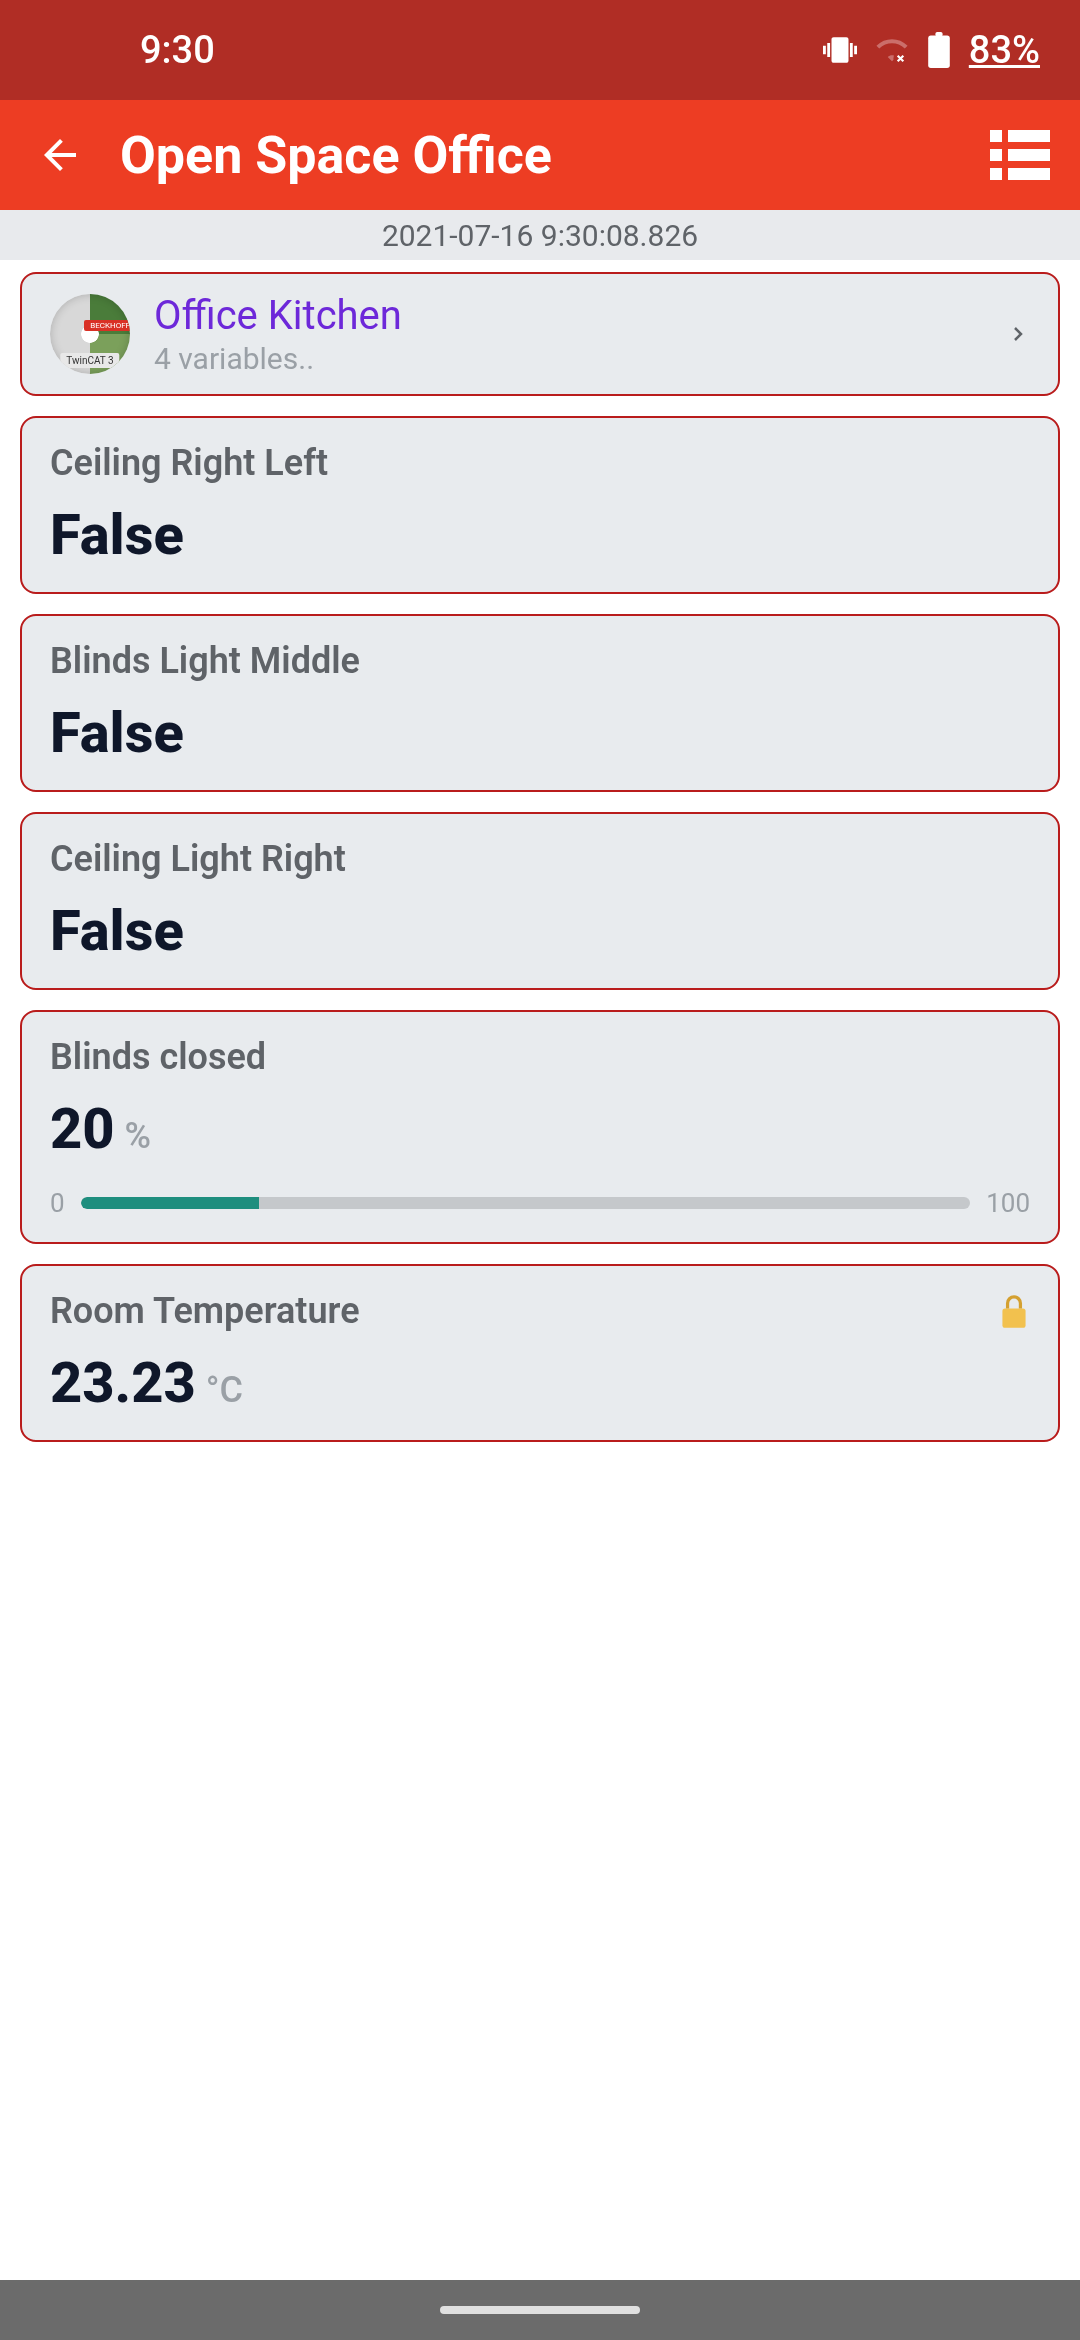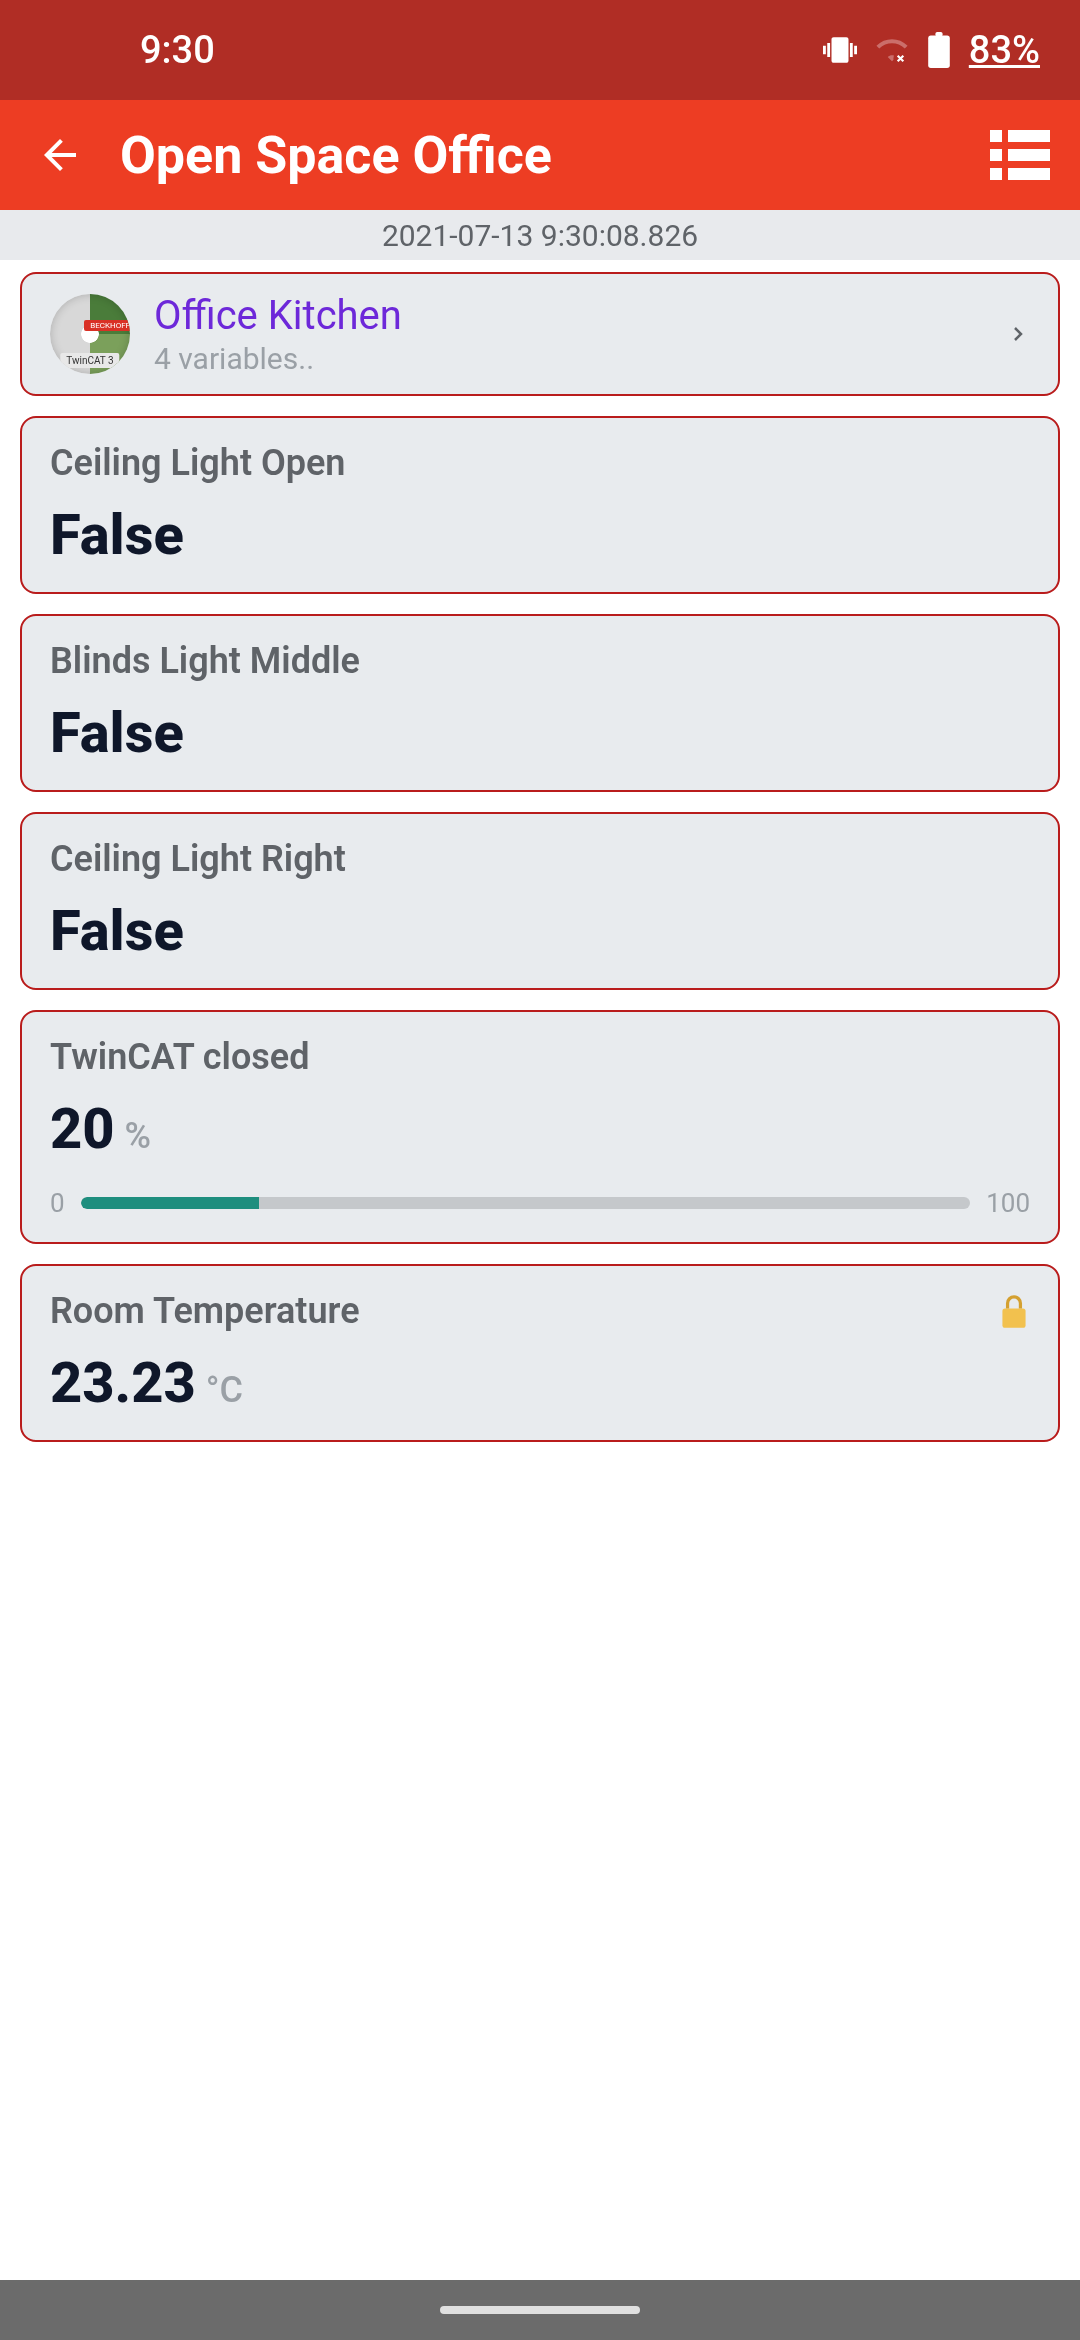--- a/index.html
+++ b/index.html
@@ -264,55 +264,55 @@
         <div class="list-square"></div>
         <div class="list-line"></div>
       </div>
     <div class="list-row">
         <div class="list-square"></div>
         <div class="list-line"></div>
       </div>
   </div>
 </div>
 
-<div class="timestamp-bar">2021-07-13 9:30:08.826</div>
+<div class="timestamp-bar">2021-07-16 9:30:08.826</div>
 
 <div class="content">
 
   <div class="card summary-card">
     <div class="disc-icon">
       <div class="disc-banner">BECKHOFF</div>
       <div class="disc-label">TwinCAT 3</div>
     </div>
     <div class="summary-text">
       <div class="summary-title">Office Kitchen</div>
       <div class="summary-sub">4  variables..</div>
     </div>
     <svg class="chevron" width="24" height="24" viewBox="0 0 24 24" fill="none" stroke="#5f6368" stroke-width="2.5">
       <path d="M9 6l6 6-6 6"></path>
     </svg>
   </div>
 
   <div class="card">
-    <div class="card-label">Ceiling Light Open</div>
+    <div class="card-label">Ceiling Right Left</div>
     <div class="card-value">False</div>
   </div>
 
   <div class="card">
     <div class="card-label">Blinds Light Middle</div>
     <div class="card-value">False</div>
   </div>
 
   <div class="card">
     <div class="card-label">Ceiling Light Right</div>
     <div class="card-value">False</div>
   </div>
 
   <div class="card">
-    <div class="card-label">TwinCAT closed</div>
+    <div class="card-label">Blinds closed</div>
     <div>
       <span class="card-value">20</span>
       <span class="card-unit">%</span>
     </div>
     <div class="slider-row">
       <div class="slider-label">0</div>
       <div class="slider-track">
         <div class="slider-fill" style="width:20%"></div>
       </div>
       <div class="slider-label">100</div>

